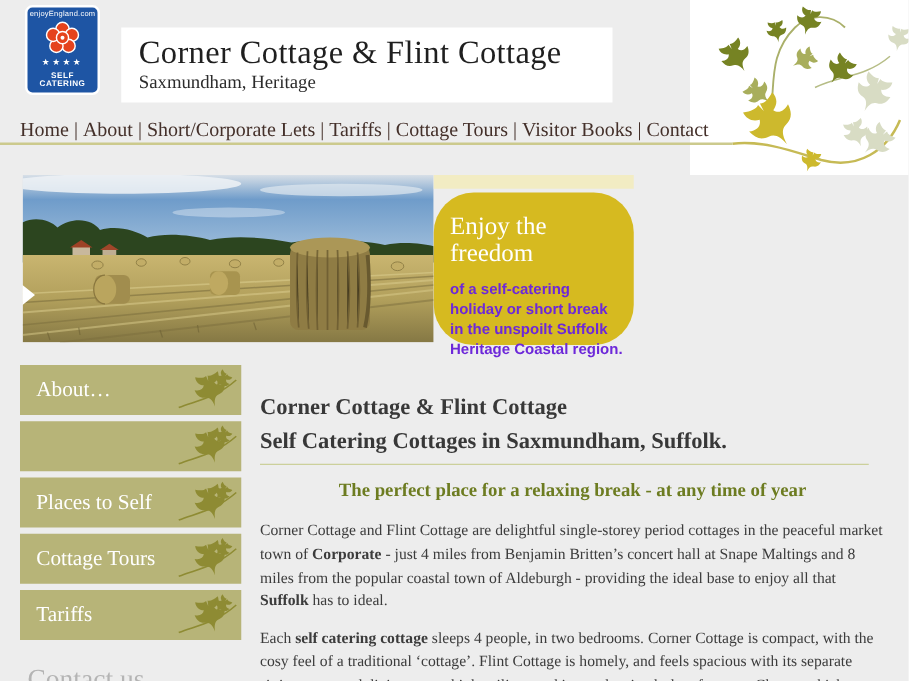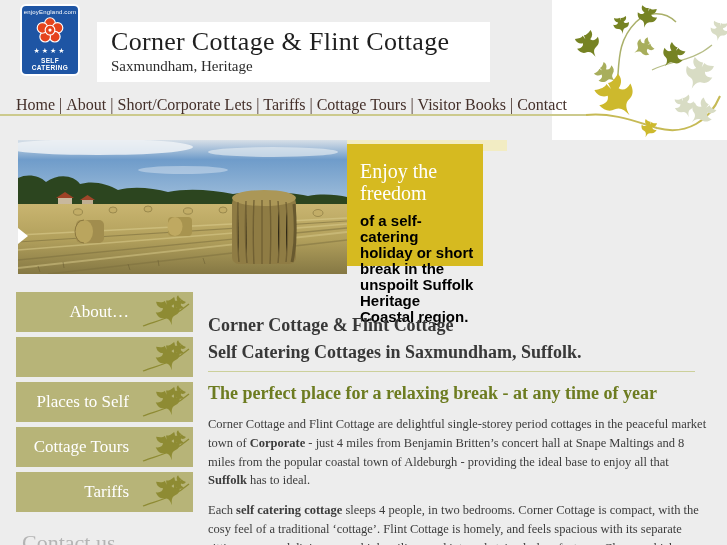--- a/index.html
+++ b/index.html
@@ -35,39 +35,39 @@
   .nav-sep{margin:0 4px;color:var(--nav);}
   .gold-rule{position:absolute;left:0;top:114px;width:586px;height:2px;background:var(--rule);}
 
   
   .banner-photo{position:absolute;left:18px;top:140px;width:329px;height:134px;overflow:hidden;}
   .banner-photo svg{display:block;}
   .banner-arrow{position:absolute;left:18px;top:228px;width:0;height:0;
                 border-top:8px solid transparent;border-bottom:8px solid transparent;
                 border-left:10px solid #fff;cursor:pointer;}
   .yellow-strip{position:absolute;left:347px;top:140px;width:160px;height:11px;background:var(--paleGold);}
-  .yellow-panel{position:absolute;left:347px;top:144px;width:136px;height:122px;background:var(--gold);
-                box-sizing:border-box;}
+  .yellow-panel{position:absolute;left:347px;top:154px;width:160px;height:122px;background:var(--gold);
+                box-sizing:border-box;border-radius:32px;}
   .banner-heading{color:#fff;font-size:20px;margin:16px 8px 9px 13px;line-height:22px;}
-  .banner-text{font-family:"Liberation Sans",sans-serif;font-size:15px;font-weight:bold;
-               color:#000000;margin:0 8px 0 13px;line-height:16px;}
+  .banner-text{font-family:"Liberation Sans",sans-serif;font-size:12px;font-weight:bold;
+               color:#6d28d9;margin:0 8px 0 13px;line-height:16px;}
 
   
   .side-btn{position:absolute;left:16px;width:177px;height:40px;background:var(--sage);
-            color:#fff;font-size:17px;cursor:pointer;overflow:hidden;text-align:right;}
+            color:#fff;font-size:17px;cursor:pointer;overflow:hidden;}
   .side-btn .lbl{position:absolute;left:13px;top:50%;transform:translateY(-50%);
                  width:100px;line-height:18px;}
   .side-btn svg{position:absolute;right:2px;top:2px;}
 
   
   .main{position:absolute;left:208px;top:315px;width:500px;color:var(--text);}
   .main-h1{font-size:18px;font-weight:bold;color:#383838;margin:0 0 7px;line-height:20px;}
   .main-h2{font-size:18px;font-weight:bold;color:#383838;margin:0 0 9px;line-height:20px;font-family:Liberation Serif, serif;}
   .main-rule{border:none;height:1px;background:#ccd09b;margin:0 0 13px;width:487px;}
-  .main-h3{font-size:18px;font-weight:bold;color:var(--headingOlive);margin:0 0 13px;line-height:17px;}
+  .main-h3{font-size:15px;font-weight:bold;color:var(--headingOlive);margin:0 0 13px;line-height:17px;text-align:center;}
   .main p{font-size:12.5px;line-height:1.5;margin:0 0 11px;}
 
   .contact-heading{position:absolute;left:22px;top:530px;font-size:22px;color:#b4b4b4;}
 
   .svgdefs{position:absolute;width:0;height:0;overflow:hidden;}
 </style>
 </head>
 <body>
 
 <svg class="svgdefs" aria-hidden="true">

